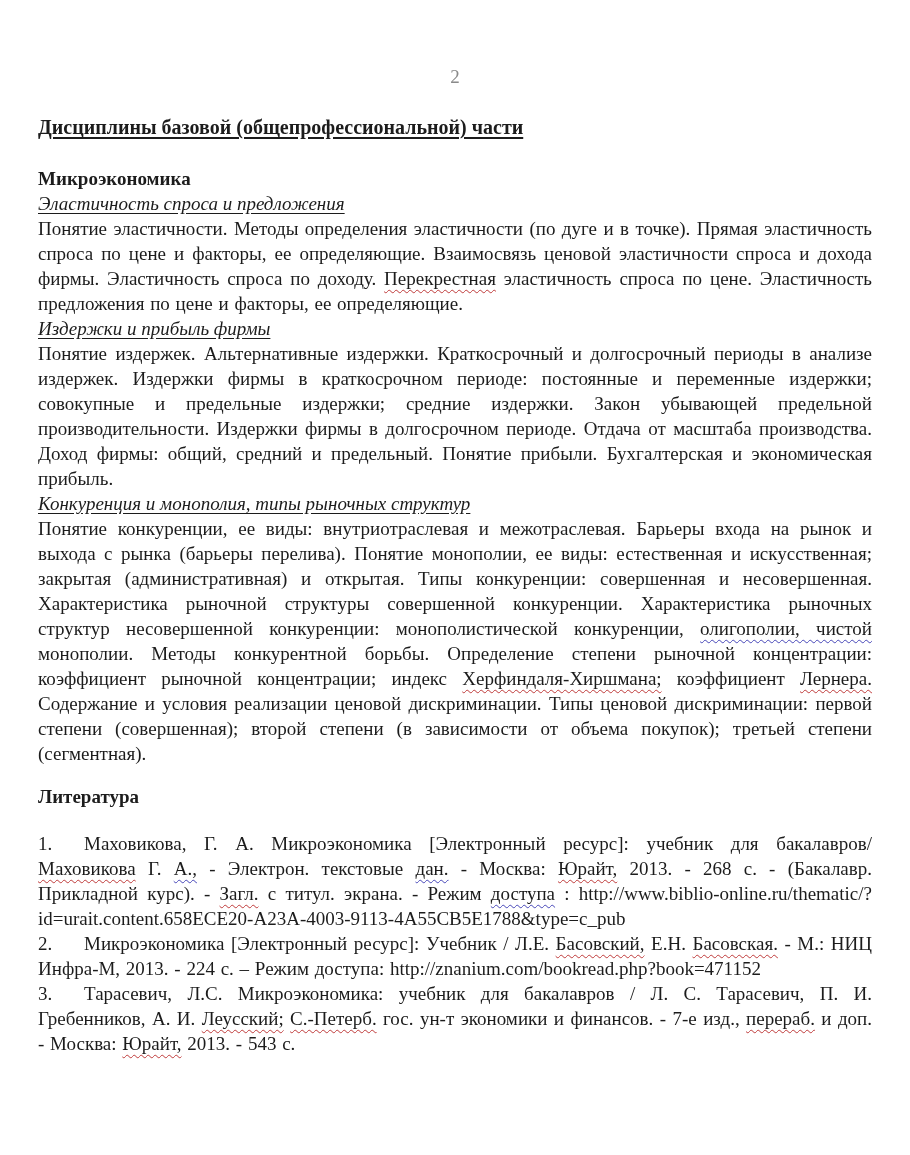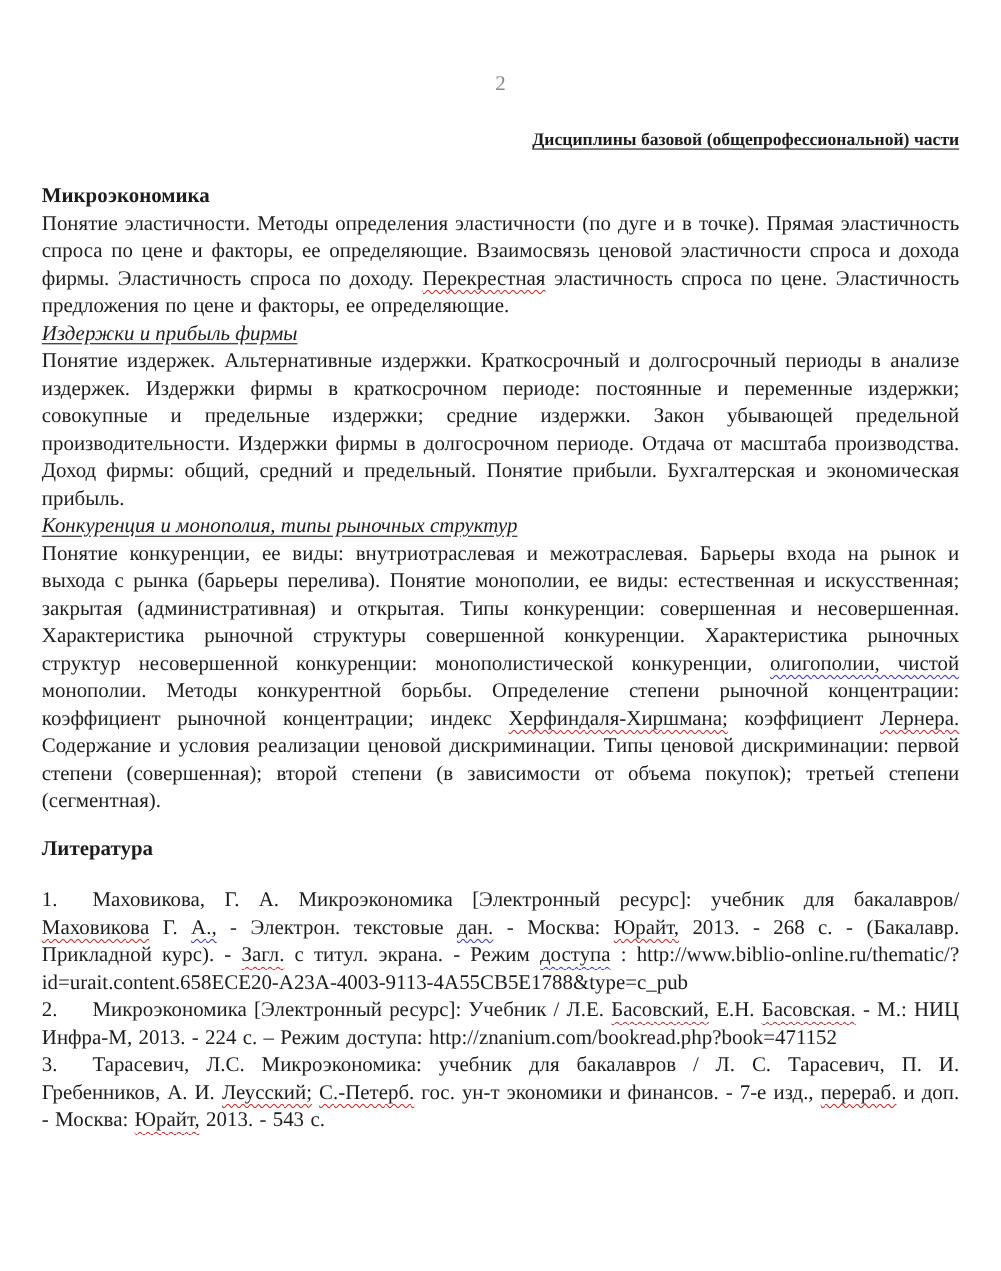--- a/index.html
+++ b/index.html
@@ -17,23 +17,23 @@
     font-size: 19px;
     line-height: 25px;
     color: #1c1c1c;
   }
   .page-number {
     text-align: center;
     color: #8a8a8a;
     margin-bottom: 26px;
   }
   .doc-title {
-    text-align: right;
+    text-align: left;
     font-weight: bold;
-    font-size: 16px;
+    font-size: 20px;
     text-decoration: underline;
     text-underline-offset: 3px;
     margin-bottom: 26px;
   }
   .para { margin: 0; }
   .h-bold { font-weight: bold; font-family: Liberation Serif, serif; }
   .h-italic {
     font-style: italic;
     text-decoration: underline;
     text-underline-offset: 3px;
@@ -68,20 +68,21 @@
   .run-url2 { }
 </style>
 </head>
 <body>
 
 <div class="sheet">
   <div class="page-number">2</div>
   <div class="doc-title">Дисциплины базовой (общепрофессиональной) части</div>
 
   <div class="para h-bold">Микроэкономика</div>
+  <div class="para h-italic">Эластичность спроса и предложения</div>
   <p class="para body"><span>Понятие эластичности. Методы определения эластичности (по дуге и в точке). Прямая эластичность спроса по цене и факторы, ее определяющие. Взаимосвязь ценовой эластичности спроса и дохода фирмы. Эластичность спроса по доходу. </span><span class="run-red">Перекрестная</span><span> эластичность спроса по цене. Эластичность предложения по цене и факторы, ее определяющие.</span></p>
 
   <div class="para h-italic">Издержки и прибыль фирмы</div>
   <p class="para body"><span>Понятие издержек. Альтернативные издержки. Краткосрочный и долгосрочный периоды в анализе издержек. Издержки фирмы в краткосрочном периоде: постоянные и переменные издержки; совокупные и предельные издержки; средние издержки. Закон убывающей предельной производительности. Издержки фирмы в долгосрочном периоде. Отдача от масштаба производства. Доход фирмы: общий, средний и предельный. Понятие прибыли. Бухгалтерская и экономическая прибыль.</span></p>
 
   <div class="para h-italic">Конкуренция и монополия, типы рыночных структур</div>
   <p class="para body"><span>Понятие конкуренции, ее виды: внутриотраслевая и межотраслевая. Барьеры входа на рынок и выхода с рынка (барьеры перелива). Понятие монополии, ее виды: естественная и искусственная; закрытая (административная) и открытая. Типы конкуренции: совершенная и несовершенная. Характеристика рыночной структуры совершенной конкуренции. Характеристика рыночных структур несовершенной конкуренции: монополистической конкуренции, </span><span class="run-blue">олигополии, чистой</span><span> монополии. Методы конкурентной борьбы. Определение степени рыночной концентрации: коэффициент рыночной концентрации; индекс </span><span class="run-red">Херфиндаля-Хиршмана;</span><span> коэффициент </span><span class="run-red">Лернера.</span><span> Содержание и условия реализации ценовой дискриминации. Типы ценовой дискриминации: первой степени (совершенная); второй степени (в зависимости от объема покупок); третьей степени (сегментная).</span></p>
 
   <div class="lit-heading">Литература</div>
   <p class="para body"><span class="run-num">1.</span><span>Маховикова, Г. А. Микроэкономика [Электронный ресурс]: учебник для бакалавров/ </span><span class="run-red">Маховикова</span><span> Г. </span><span class="run-blue">А.,</span><span> - Электрон. текстовые </span><span class="run-blue">дан.</span><span> - Москва: </span><span class="run-red">Юрайт,</span><span> 2013. - 268 с. - (Бакалавр. Прикладной курс). - </span><span class="run-red">Загл.</span><span> с титул. экрана. - Режим </span><span class="run-blue">доступа</span><span> : </span><span class="run-url">http://www.biblio-online.ru/thematic/?id=urait.content.658ECE20-A23A-4003-9113-4A55CB5E1788&amp;type=c_pub</span></p>

